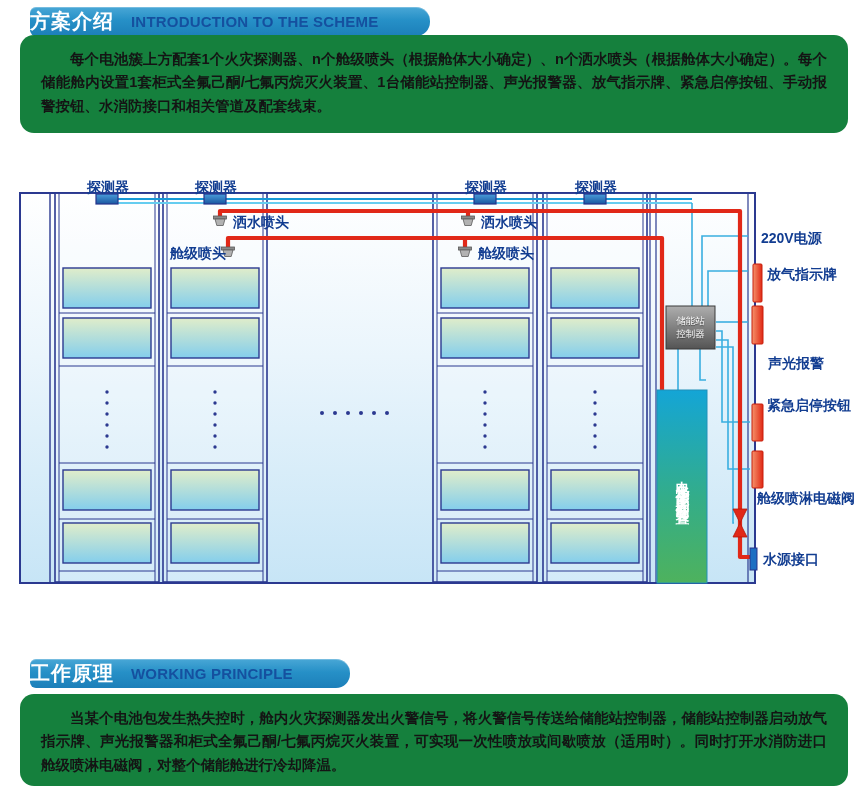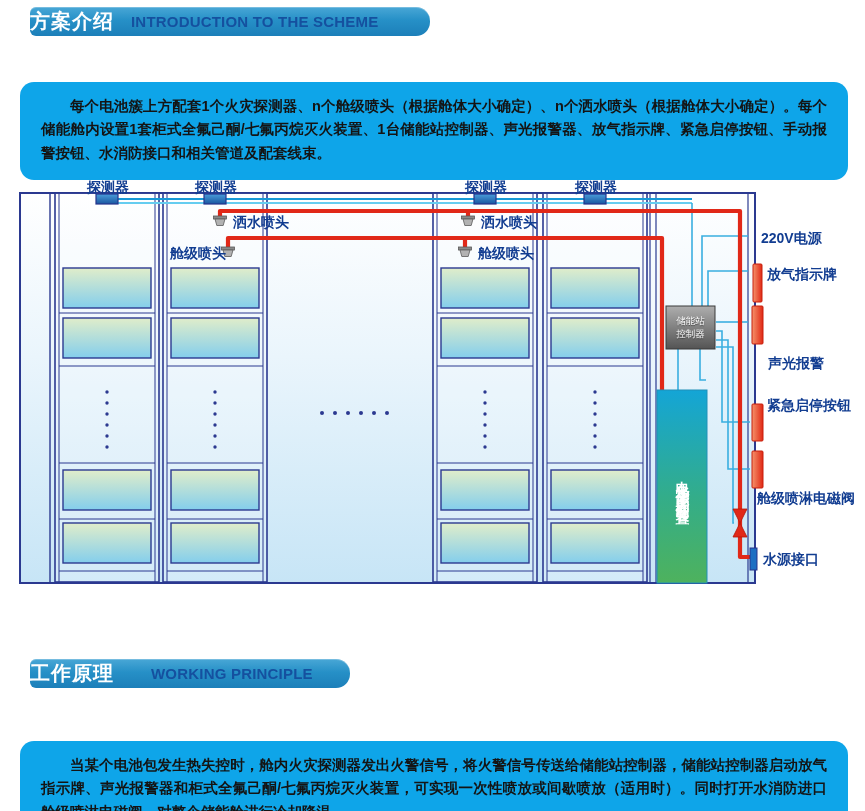--- a/index.html
+++ b/index.html
@@ -5,21 +5,21 @@
   html,body{margin:0;padding:0;background:#ffffff;}
   .page{position:relative;width:865px;height:811px;background:#ffffff;overflow:hidden;
         font-family:"Liberation Sans","DejaVu Sans",sans-serif;}
   
   .tab{position:absolute;height:29px;display:flex;align-items:center;
        background:linear-gradient(180deg,#49a7d6 0%,#2690c7 45%,#1c7fb9 100%);
        border-radius:6px 14px 14px 6px;box-shadow:inset 0 1px 0 rgba(255,255,255,.25);}
   .tab-zh{color:#ffffff;font-size:20px;font-weight:bold;letter-spacing:1px;text-align:right;}
   .tab-en{color:#15509f;font-size:15px;font-weight:bold;margin-left:17px;letter-spacing:.2px;}
   
-  .panel{position:absolute;left:20px;width:828px;background:#0ea5e9;border-radius:14px;margin-top:47px;}
+  .panel{position:absolute;left:20px;width:828px;background:#15803d;border-radius:14px;}
   .panel p{margin:0;padding:13px 21px 0 21px;font-size:14.5px;font-weight:bold;color:#141414;
            line-height:1.62;text-indent:2em;text-align:justify;}
   
   .dlabel{position:absolute;font-size:14px;font-weight:bold;color:#123d91;white-space:nowrap;}
   .center{text-align:center;}
   .right{text-align:right;}
   .ctr-text{position:absolute;left:666px;top:306px;width:49px;height:43px;display:flex;
             flex-direction:column;align-items:center;justify-content:center;color:#fff;
             font-size:9.5px;font-weight:normal;line-height:1.3;text-shadow:0 1px 1px rgba(0,0,0,.5);}
   .teal-text{position:absolute;left:657px;top:392px;width:50px;height:189px;display:flex;
@@ -193,21 +193,21 @@
   <div class="dlabel" style="left:757px;top:490px;">舱级喷淋电磁阀</div>
   <div class="dlabel" style="left:763px;top:551px;">水源接口</div>
 
   <div class="ctr-text">
     <span>储能站</span>
     <span>控制器</span>
   </div>
 
   <div class="teal-text">电化学储能火灾抑制装置</div>
 
-  <div class="tab" style="left:30px;top:659px;width:320px;gap:20px;">
+  <div class="tab" style="left:30px;top:659px;width:320px;">
     <span class="tab-zh">工作原理</span>
     <span class="tab-en">WORKING PRINCIPLE</span>
   </div>
 
   <div class="panel" style="top:694px;height:92px;">
     <p>当某个电池包发生热失控时，舱内火灾探测器发出火警信号，将火警信号传送给储能站控制器，储能站控制器启动放气指示牌、声光报警器和柜式全氟己酮/七氟丙烷灭火装置，可实现一次性喷放或间歇喷放（适用时）。同时打开水消防进口舱级喷淋电磁阀，对整个储能舱进行冷却降温。</p>
   </div>
 
 </div>
 

